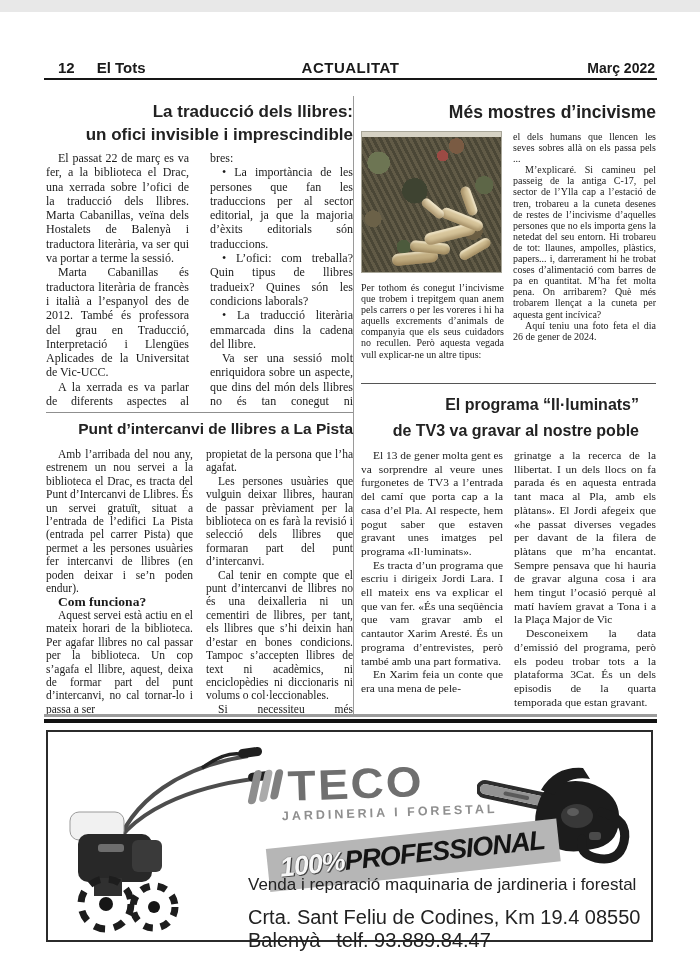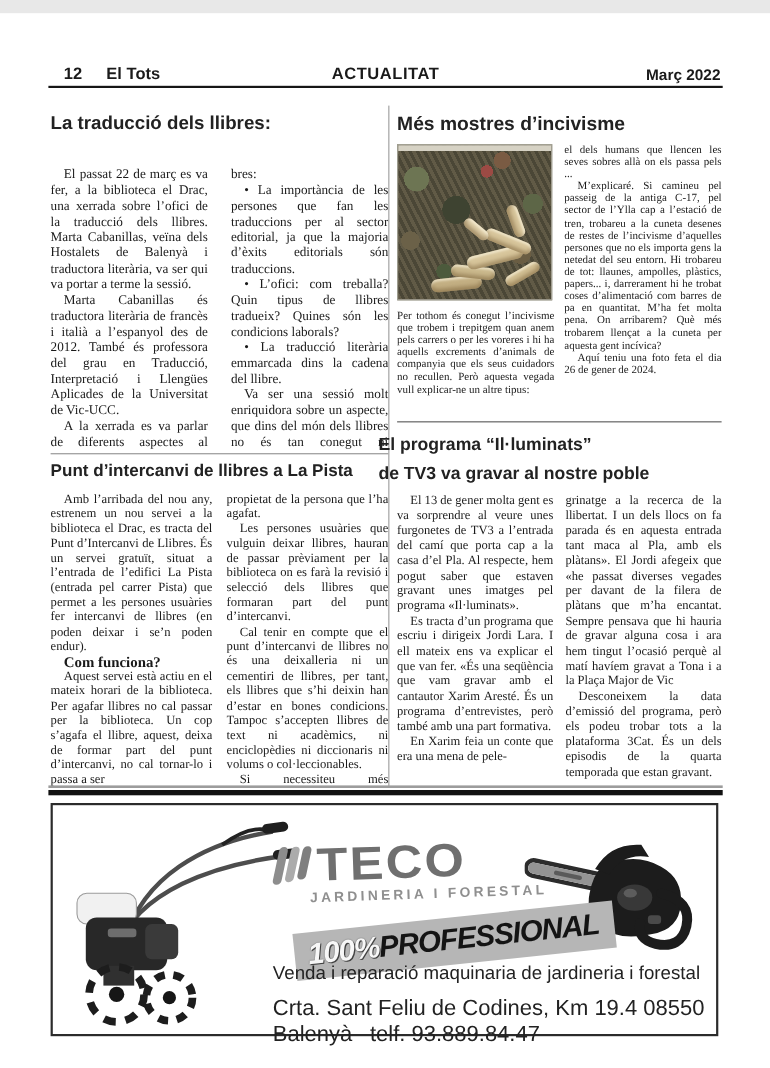--- a/index.html
+++ b/index.html
@@ -22,21 +22,21 @@
   
   .vdivider{position:absolute;left:353px;top:84px;width:1px;height:620px;background:#9a9a9a;}
   .hrule{position:absolute;height:1px;background:#8f8f8f;}
   .thickrule{
     position:absolute;left:44px;top:702px;width:613px;height:9px;
     background:linear-gradient(#9c9c9c 0 2.5px,#ffffff 2.5px 4.5px,#111 4.5px 9px);
   }
   
   .headline{
     position:absolute;font-family:"Liberation Sans",sans-serif;font-weight:bold;
-    text-align:left;color:#222;
+    text-align:right;color:#222;
   }
   .hl-a1{left:46px;top:88px;width:307px;font-size:17px;line-height:23px;}
   .hl-a2{left:361px;top:90px;width:295px;font-size:17.5px;}
   .hl-a3{left:46px;top:408px;width:307px;font-size:15.5px;}
   .hl-a4{left:344px;top:380px;width:295px;font-size:16px;line-height:26px;}
   
   .cols{position:absolute;display:flex;overflow:hidden;}
   .cols .col{overflow:hidden;}
   .cols-a1{left:46px;top:139px;width:307px;height:258px;gap:21px;}
   .cols-a1 .col{width:149px;font-size:12px;line-height:14.3px;}
@@ -131,20 +131,21 @@
     <span class="pgnum">12</span>
     <span class="pub">El Tots</span>
     <span class="section">ACTUALITAT</span>
     <span class="date">Març 2022</span>
   </div>
 
   <div class="vdivider"></div>
 
   <div class="headline hl-a1">
     <div>La traducció dels llibres:</div>
+    <div>un ofici invisible i imprescindible</div>
   </div>
   <div class="cols cols-a1">
     <div class="col">
       <p>El passat 22 de març es va fer, a la biblioteca el Drac, una xerrada sobre l’ofici de la traducció dels llibres. Marta Cabanillas, veïna dels Hostalets de Balenyà i traductora literària, va ser qui va portar a terme la sessió.</p>
       <p>Marta Cabanillas és traductora literària de francès i italià a l’espanyol des de 2012. També és professora del grau en Traducció, Interpretació i Llengües Aplicades de la Universitat de Vic-UCC.</p>
       <p>A la xerrada es va parlar de diferents aspectes al voltant de la traducció dels lli-</p>
     </div>
     <div class="col">
       <p class="noind">bres:</p>
       <p>• La importància de les persones que fan les traduccions per al sector editorial, ja que la majoria d’èxits editorials són traduccions.</p>

